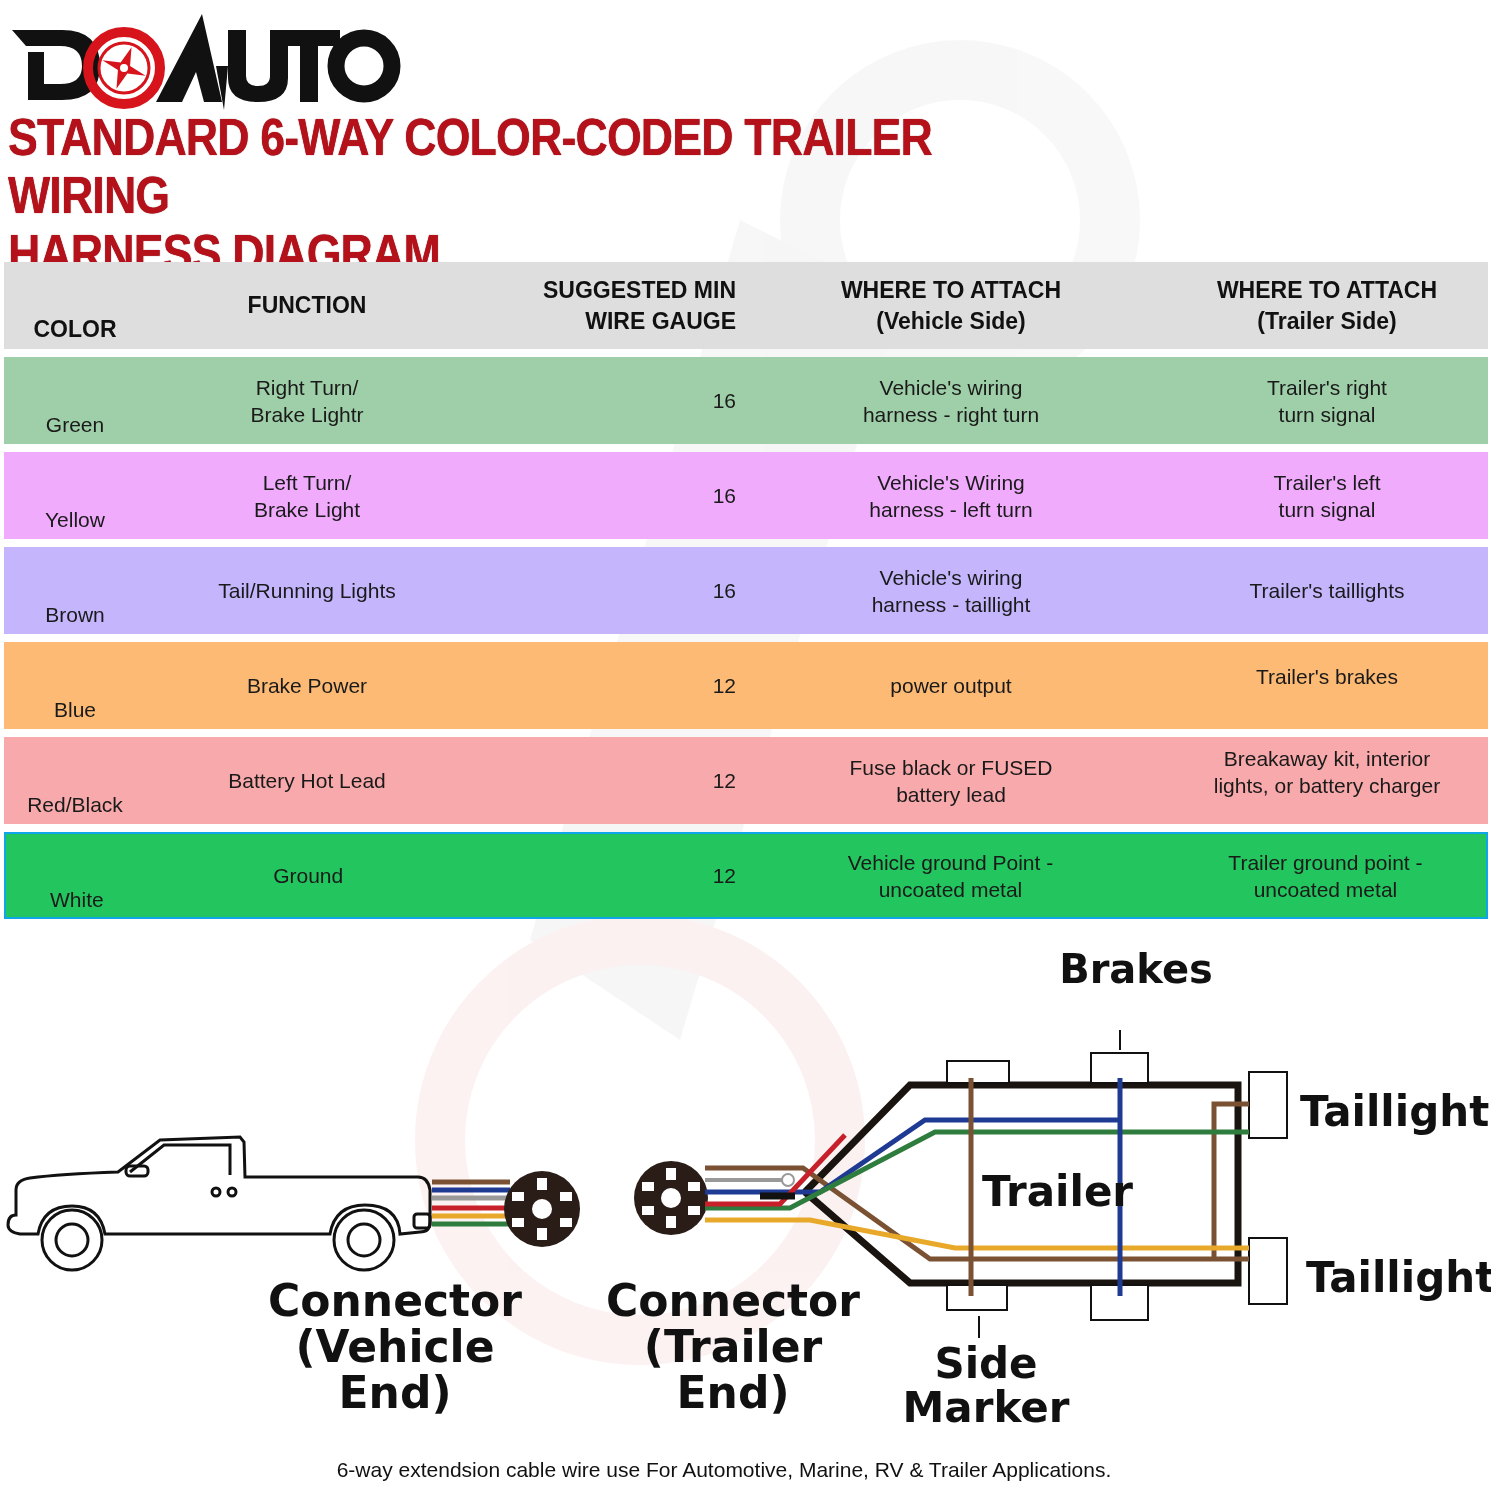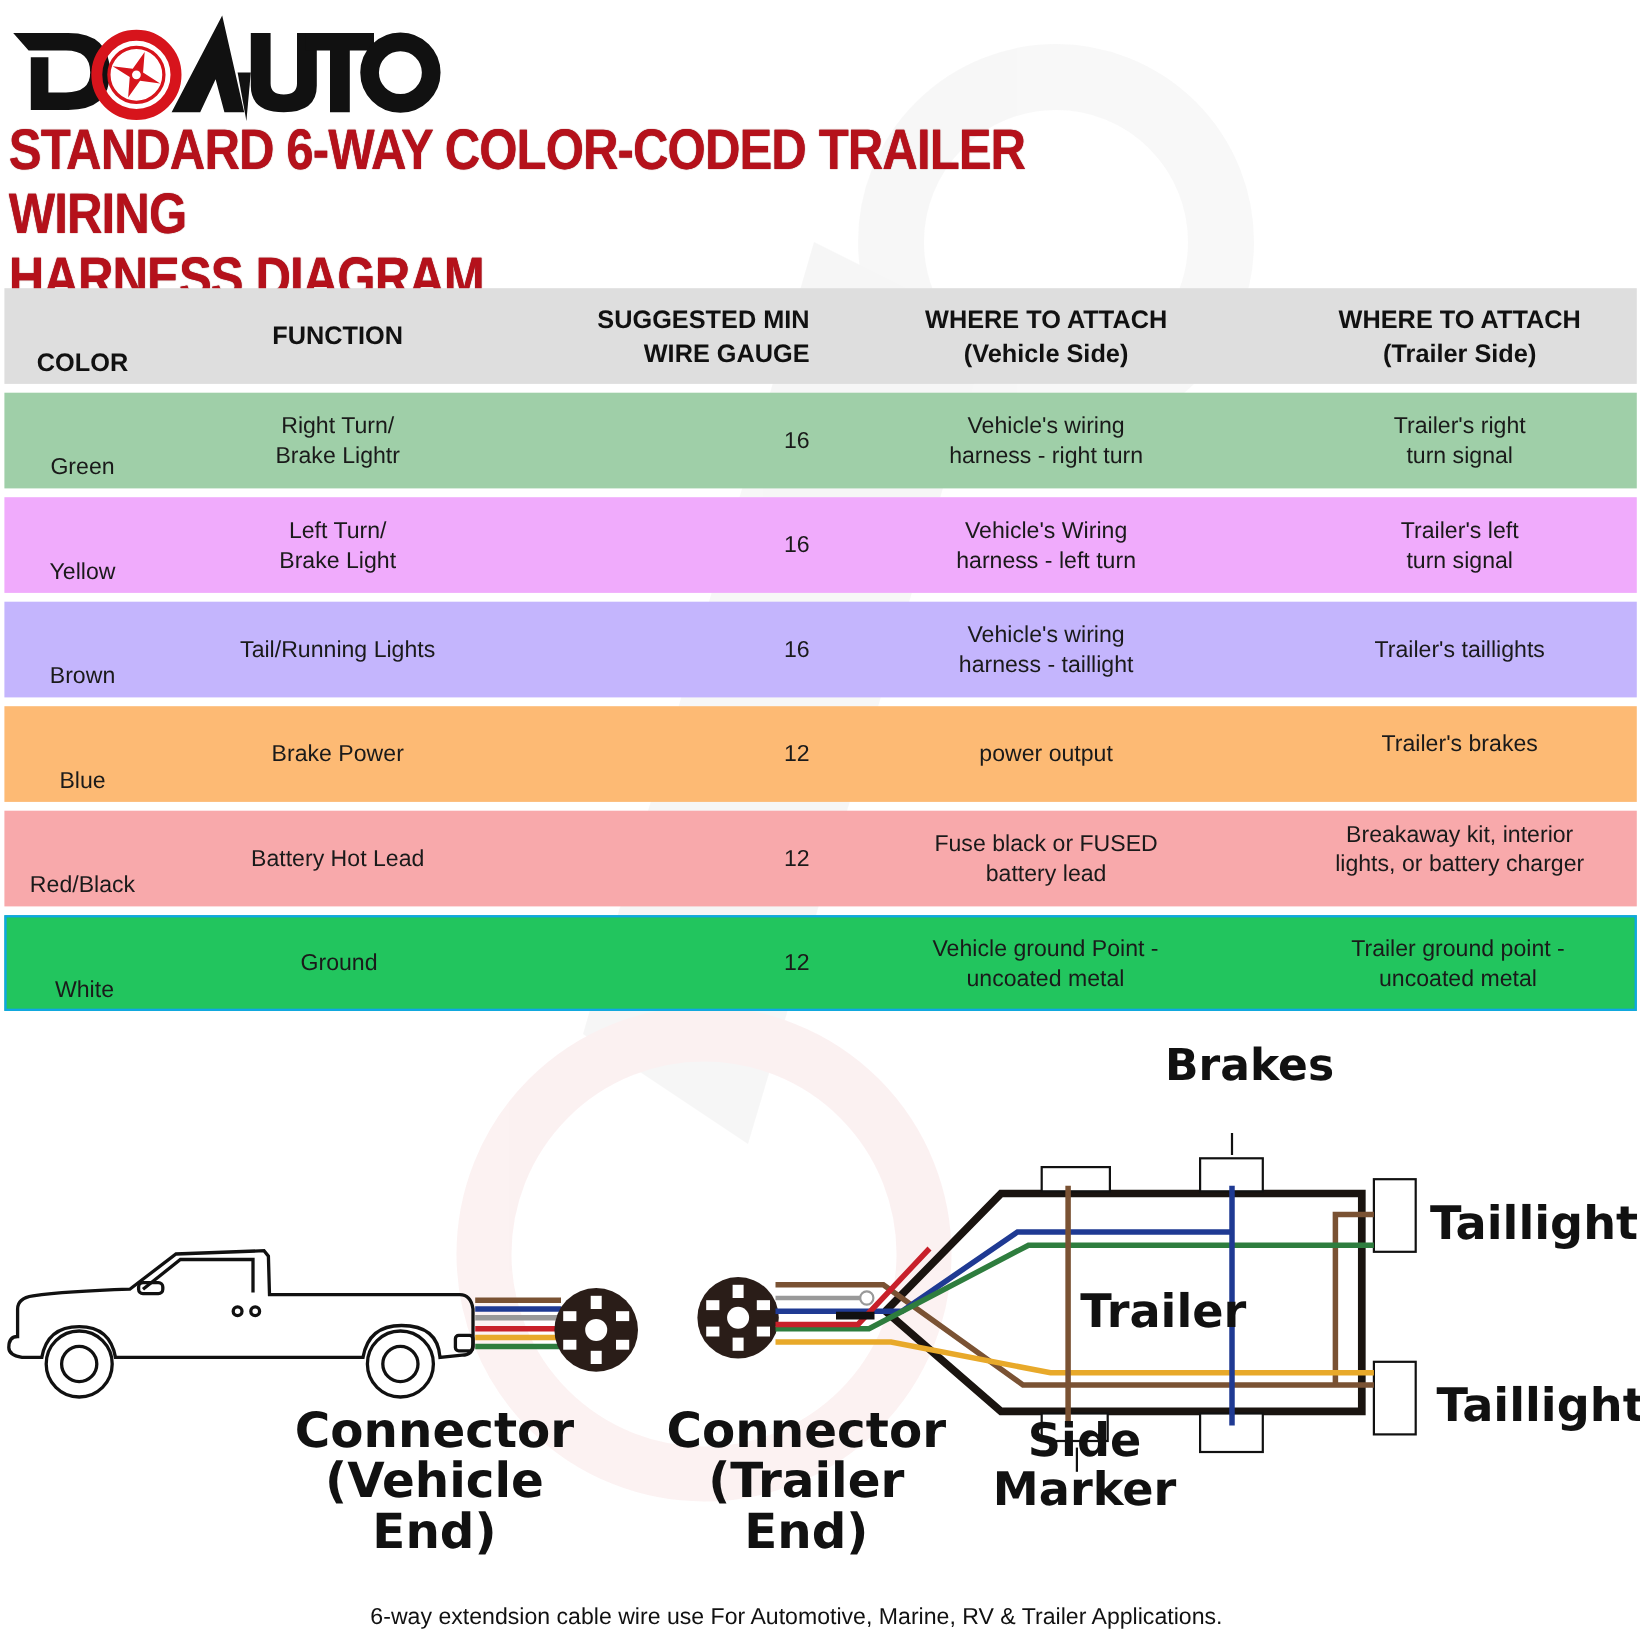--- a/index.html
+++ b/index.html
@@ -255,18 +255,18 @@
 <div class="label" style="left:1306px;top:1256px;width:190px;font-size:42px;text-align:left">Taillights</div>
 <div class="label" style="left:982px;top:1170px;width:140px;font-size:42px">Trailer</div>
 <div class="label" style="left:240px;top:1278px;width:310px;font-size:44px">
   <div>Connector</div>
   <div>(Vehicle End)</div>
 </div>
 <div class="label" style="left:596px;top:1278px;width:274px;font-size:44px">
   <div>Connector</div>
   <div>(Trailer End)</div>
 </div>
-<div class="label" style="left:900px;top:1288px;width:172px;font-size:42px">
+<div class="label" style="left:900px;top:1342px;width:172px;font-size:42px">
   <div>Side</div>
   <div>Marker</div>
 </div>
 
 <div class="footer">6-way extendsion cable wire use For Automotive, Marine, RV &amp; Trailer Applications.</div>
 
 </body></html>

